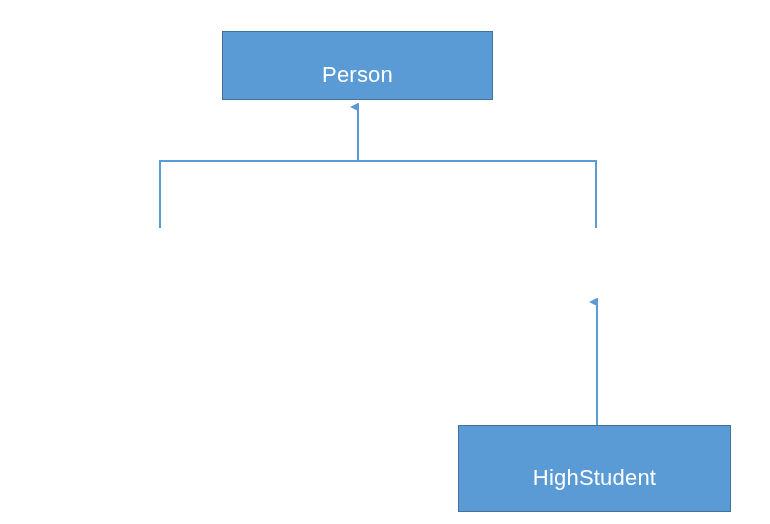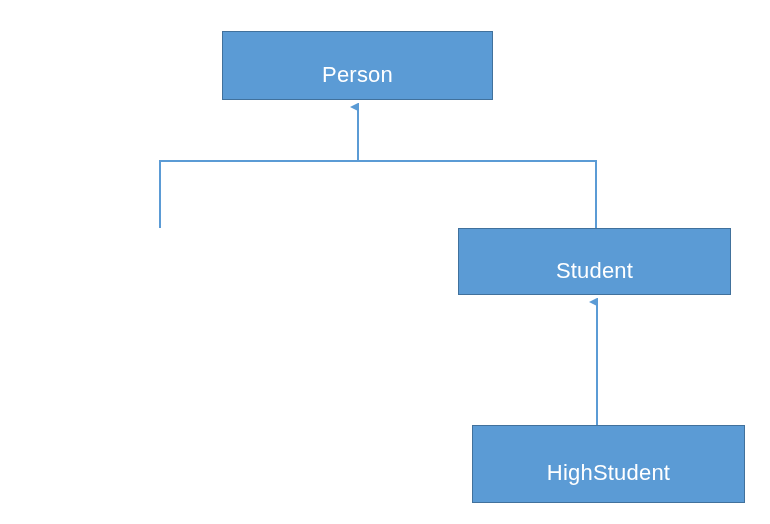--- a/index.html
+++ b/index.html
@@ -71,21 +71,18 @@
     <g>
       <path d="M597 425 L597 302" fill="none" stroke="#5B9BD5" stroke-width="2" marker-end="url(#arrow-up)"></path>
     </g>
   </svg>
 
   <div class="node" style="left:222px; top:31px; width:271px; height:69px;">
     <span class="node-label">Person</span>
   </div>
 
 
-  <div class="node" style="left:458px; top:228px; width:273px; height:67px;">
-    <span class="node-label">Student</span>
-  </div>
 
-  <div class="node" style="left:472px; top:425px; width:273px; height:78px;">
+  <div class="node" style="left:458px; top:425px; width:273px; height:87px;">
     <span class="node-label">HighStudent</span>
   </div>
 
 </div>
 
 </body></html>

